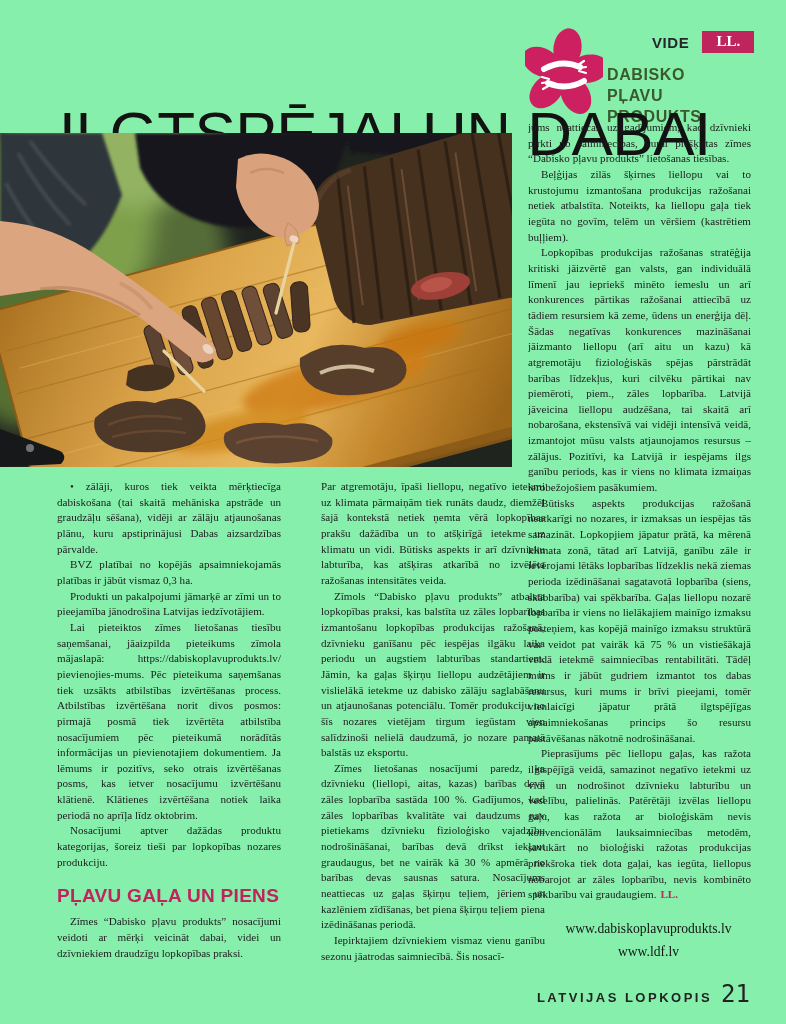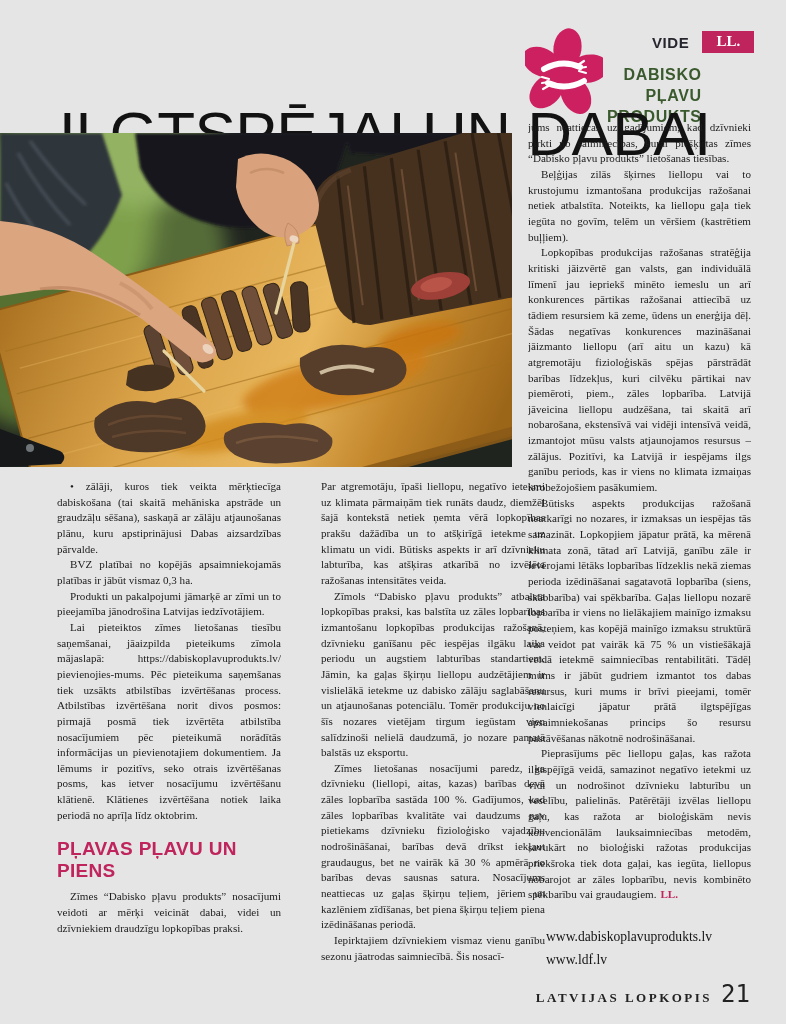--- a/index.html
+++ b/index.html
@@ -1,30 +1,30 @@
 <!DOCTYPE html>
 <html lang="lv"><head>
 <meta charset="utf-8">
 <style>
   html,body{margin:0;padding:0;background:#ffffff;}
   body{width:786px;height:1024px;position:relative;overflow:hidden;
        font-family:"Liberation Serif",serif;color:#1c1c1c;}
-  .page{position:absolute;inset:0;background:#e5e5e5;}
+  .page{position:absolute;inset:0;background:#86efac;}
 
   
   .kicker{position:absolute;top:31px;left:652px;display:flex;align-items:center;gap:13px;}
   .kicker-label{font-family:"Liberation Sans",sans-serif;font-weight:700;font-size:15px;
     letter-spacing:.6px;color:#26262e;}
   .kicker-badge{background:#c0245c;color:#fff;font-family:"Liberation Serif",serif;
     font-weight:700;font-size:15px;padding:2px 0 3px;width:52px;text-align:center;}
 
   
   .logo{position:absolute;left:525px;top:26px;display:flex;}
   .logo-text{margin-top:38px;margin-left:4px;font-family:"Liberation Sans",sans-serif;
-    font-weight:700;font-size:16px;line-height:21px;letter-spacing:.6px;color:#3a5a2e;text-align:right;}
+    font-weight:700;font-size:16px;line-height:21px;letter-spacing:.6px;color:#3a5a2e;}
 
   
   .headline{position:absolute;left:8px;top:56px;font-family:"Liberation Sans",sans-serif;
     font-weight:300;font-size:62px;letter-spacing:-.5px;color:#121212;white-space:nowrap;}
 
   
   .photo{position:absolute;left:0;top:133px;width:512px;height:334px;overflow:hidden;}
 
   
   .col{position:absolute;width:224px;}
@@ -34,25 +34,25 @@
 
   p.para{margin:0;text-align:justify;font-size:11.1px;line-height:15.65px;
     color:#1c1c1c;hyphens:auto;-webkit-hyphens:auto;}
   p.indent{text-indent:13px;}
 
   .section-heading{font-family:"Liberation Sans",sans-serif;font-weight:700;
     font-size:19px;letter-spacing:.3px;color:#c0245c;margin:15px 0 7px 0;}
 
   .signoff{color:#c0245c;font-weight:700;margin-left:4px;}
 
-  .links{margin-top:22px;padding-left:18px;font-size:13.6px;line-height:23px;color:#141414;}
+  .links{margin-top:14px;padding-left:18px;font-size:13.6px;line-height:23px;color:#141414;text-align:center;}
 
   
   .footer{position:absolute;right:36px;top:980px;display:flex;align-items:baseline;gap:9px;}
-  .footer-mag{font-family:Liberation Serif, serif;font-size:13px;letter-spacing:2.5px;
+  .footer-mag{font-family:Liberation Sans, sans-serif;font-size:13px;letter-spacing:2.5px;
     color:#222;font-weight:700;}
   .footer-num{font-family:"DejaVu Sans Mono",monospace;font-size:24px;color:#222;}
 </style>
 </head>
 <body>
 
 <div class="page">
 
   <div class="kicker">
     <span class="kicker-label">VIDE</span>
@@ -203,25 +203,26 @@
       <line x1="164" y1="218" x2="204" y2="258" stroke="#e7d49e" stroke-width="3.2" stroke-linecap="round"></line>
 
       <g>
         <path d="M0,296 L60,318 Q68,323 61,331 L0,334 Z" fill="#16181a"></path>
         <circle cx="30" cy="315" r="4" fill="#6f7478"></circle>
       </g>
     </svg>
   </div>
 
   <div class="col col1">
-    <p class="para indent">• zālāji, kuros tiek veikta mērķtiecīga dabiskošana (tai skaitā mehāniska apstrāde un graudzāļu sēšana), saskaņā ar zālāju atjaunošanas plānu, kuru apstiprinājusi Dabas aizsardzības pārvalde.</p>
+    <p class="para indent">• zālāji, kuros tiek veikta mērķtiecīga dabiskošana (tai skaitā mehāniska apstrāde un graudzāļu sēšana), vidēji ar zālāju atjaunošanas plānu, kuru apstiprinājusi Dabas aizsardzības pārvalde.</p>
     <p class="para indent">BVZ platībai no kopējās apsaimniekojamās platības ir jābūt vismaz 0,3 ha.</p>
     <p class="para indent">Produkti un pakalpojumi jāmarķē ar zīmi un to pieejamība jānodrošina Latvijas iedzīvotājiem.</p>
     <p class="para indent">Lai pieteiktos zīmes lietošanas tiesību saņemšanai, jāaizpilda pieteikums zīmola mājaslapā: https://dabiskoplavuprodukts.lv/ pievienojies-mums. Pēc pieteikuma saņemšanas tiek uzsākts atbilstības izvērtēšanas process. Atbilstības izvērtēšana norit divos posmos: pirmajā posmā tiek izvērtēta atbilstība nosacījumiem pēc pieteikumā norādītās informācijas un pievienotajiem dokumentiem. Ja lēmums ir pozitīvs, seko otrais izvērtēšanas posms, kas ietver nosacījumu izvērtēšanu klātienē. Klātienes izvērtēšana notiek laika periodā no aprīļa līdz oktobrim.</p>
-    <h2 class="section-heading">PĻAVAS PĻAVU UN PIENS</h2>
+    <p class="para indent">Nosacījumi aptver dažādas produktu kategorijas, šoreiz tieši par lopkopības nozares produkciju.</p>
+    <h2 class="section-heading">PĻAVU GAĻA UN PIENS</h2>
     <p class="para indent">Zīmes “Dabisko pļavu produkts” nosacījumi veidoti ar mērķi veicināt dabai, videi un dzīvniekiem draudzīgu lopkopības praksi.</p>
   </div>
 
   <div class="col col2">
     <p class="para">Par atgremotāju, īpaši liellopu, negatīvo ietekmi uz klimata pārmaiņām tiek runāts daudz, diemžēl šajā kontekstā netiek ņemta vērā lopkopības prakšu dažādība un to atšķirīgā ietekme uz klimatu un vidi. Būtisks aspekts ir arī dzīvnieku labturība, kas atšķiras atkarībā no izvēlēta ražošanas intensitātes veida.</p>
     <p class="para indent">Zīmols “Dabisko pļavu produkts” atbalsta lopkopības praksi, kas balstīta uz zāles lopbarības izmantošanu lopkopības produkcijas ražošanā, dzīvnieku ganīšanu pēc iespējas ilgāku laika periodu un augstiem labturības standartiem. Jāmin, ka gaļas šķirņu liellopu audzētājiem ir vislielākā ietekme uz dabisko zālāju saglabāšanu un atjaunošanas potenciālu. Tomēr produkciju no šīs nozares vietējam tirgum iegūstam vien salīdzinoši nelielā daudzumā, jo nozare pamatā balstās uz eksportu.</p>
     <p class="para indent">Zīmes lietošanas nosacījumi paredz, ka dzīvnieku (liellopi, aitas, kazas) barības devā zāles lopbarība sastāda 100 %. Gadījumos, kad zāles lopbarības kvalitāte vai daudzums nav pietiekams dzīvnieku fizioloģisko vajadzību nodrošināšanai, barības devā drīkst iekļaut graudaugus, bet ne vairāk kā 30 % apmērā no barības devas sausnas satura. Nosacījums neattiecas uz gaļas šķirņu teļiem, jēriem un kazlēniem zīdīšanas, bet piena šķirņu teļiem piena izēdināšanas periodā.</p>
     <p class="para indent">Iepirktajiem dzīvniekiem vismaz vienu ganību sezonu jāatrodas saimniecībā. Šis nosacī-</p>
   </div>
 

